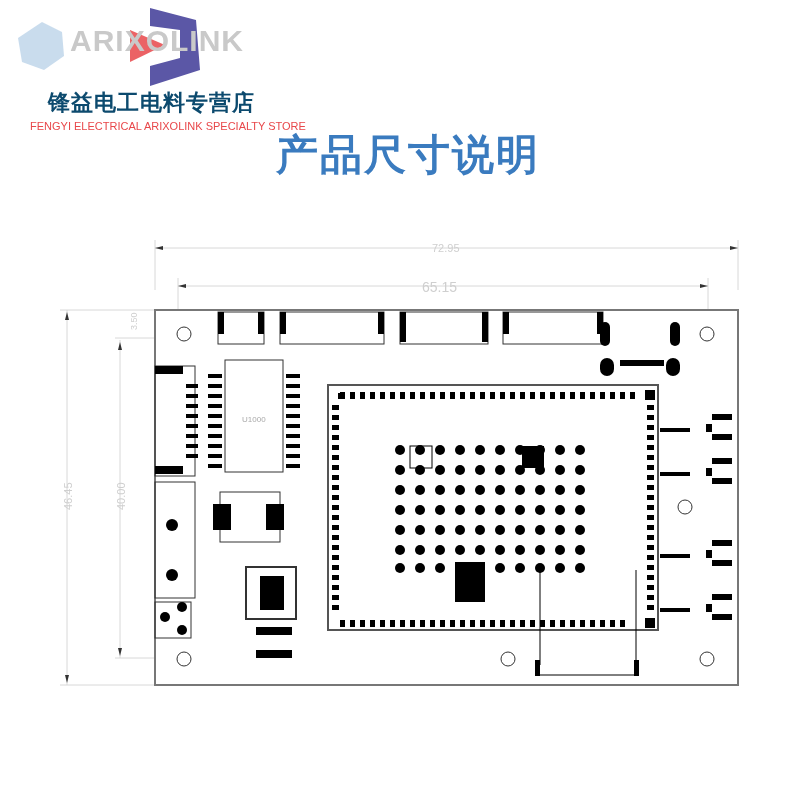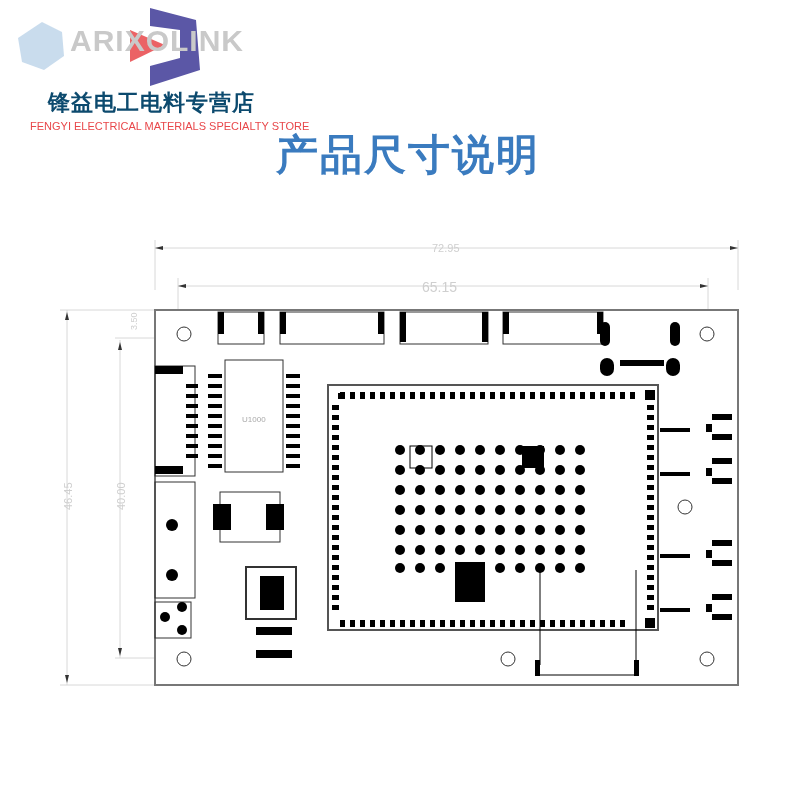--- a/index.html
+++ b/index.html
@@ -16,21 +16,21 @@
 <body>
 
 <div>
   <svg width="800" height="800">
     <polygon points="42,22 62,32 64,56 44,70 22,62 18,38" fill="#bcd3e8" opacity="0.8"></polygon>
     <path d="M150,8 L196,20 L200,70 L150,86 L150,66 L180,58 L180,30 L150,26 Z" fill="#5b57a6"></path>
     <polygon points="130,30 165,45 130,62" fill="#e8474a" opacity="0.85"></polygon>
   </svg>
   <div class="abs logo-text">ARIXOLINK</div>
   <div class="abs store-cn">锋益电工电料专营店</div>
-  <div class="abs store-en">FENGYI ELECTRICAL MATERIALS SPECIALTY STORE</div>
+  <div class="abs store-en">FENGYI ELECTRICAL ARIXOLINK SPECIALTY STORE</div>
 </div>
 
 <div class="abs title">产品尺寸说明</div>
 
 <svg width="800" height="800">
 
   <g stroke="#d8d8d8" stroke-width="1" fill="none">
     <line x1="155" y1="248" x2="738" y2="248"></line>
     <line x1="178" y1="286" x2="708" y2="286"></line>
     <line x1="155" y1="240" x2="155" y2="290"></line>

